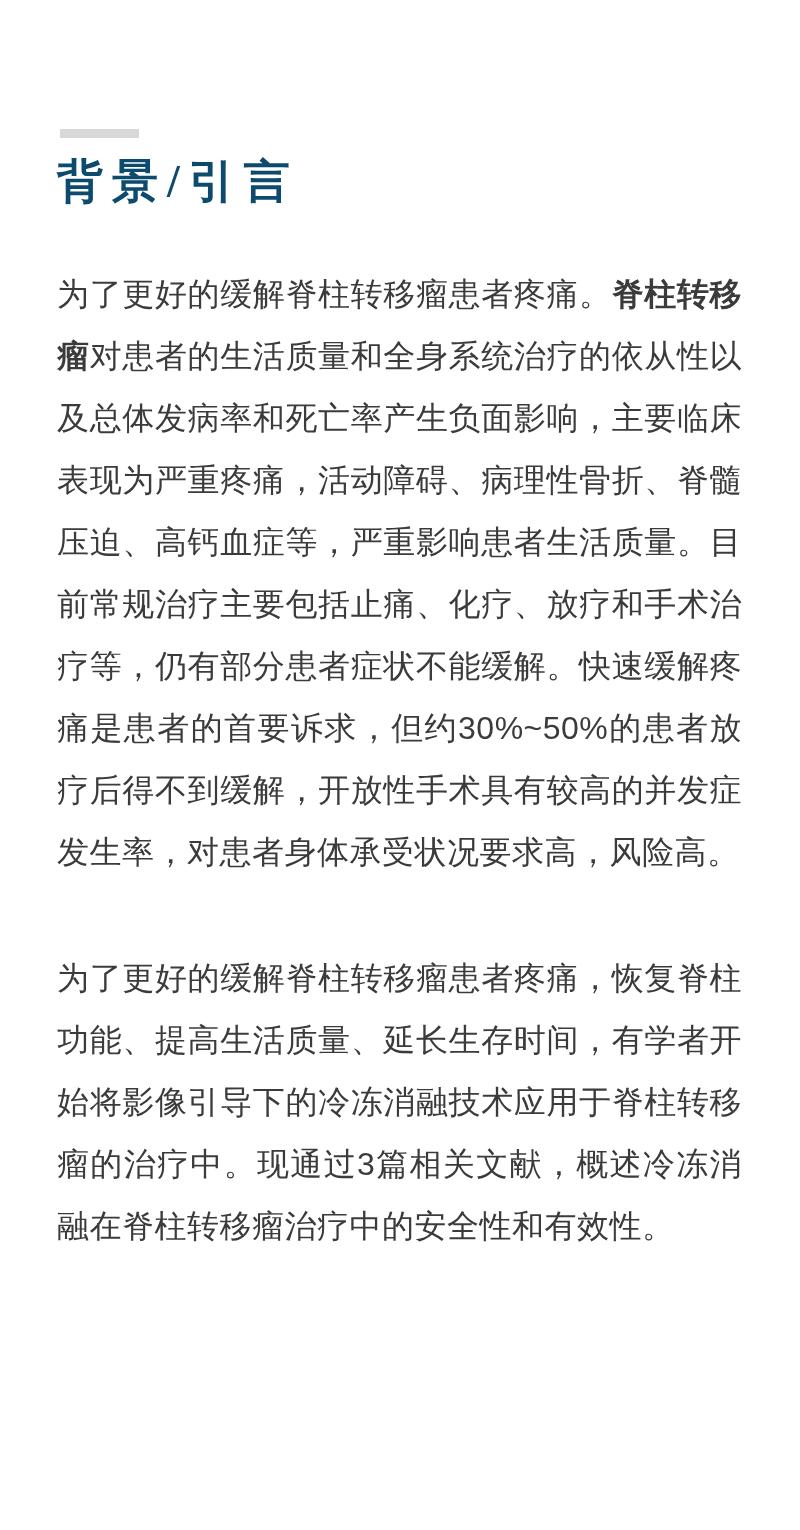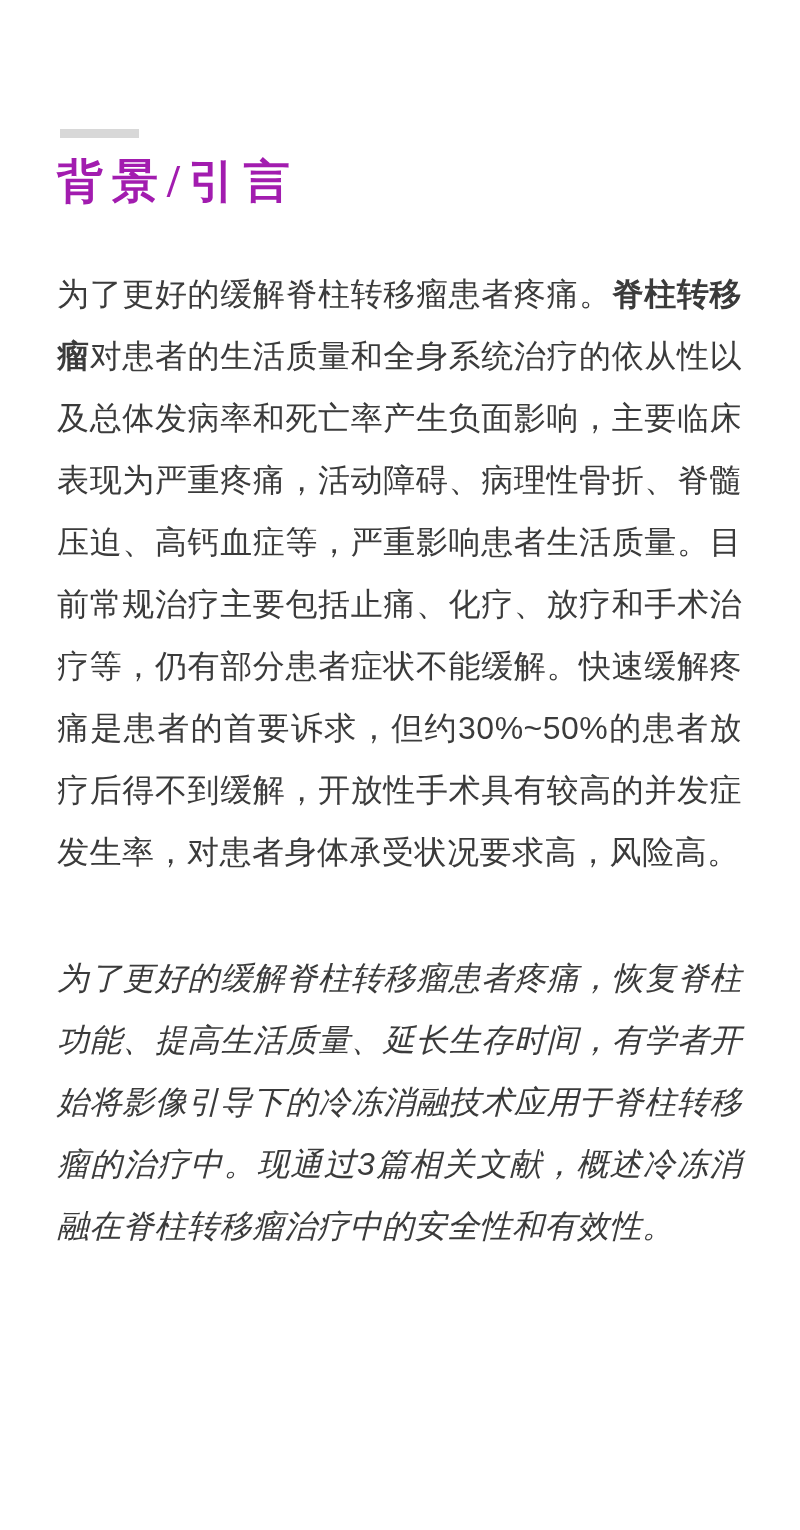--- a/index.html
+++ b/index.html
@@ -26,35 +26,34 @@
     background: #d8d8d8;
     margin-left: 3px;
   }
   .heading {
     margin: 15px 0 52px 0;
     font-family: "Liberation Serif", "DejaVu Serif", serif;
     font-weight: 700;
     font-size: 46px;
     line-height: 1.25;
     letter-spacing: 9px;
-    color: #a21caf;
+    color: #0c4a6e;
   }
   .body-para {
     margin: 0 0 64px 0;
     font-size: 32px;
     line-height: 62px;
     letter-spacing: 0.5px;
     color: #3b3b3b;
     text-align: justify;
     text-justify: inter-ideograph;
     word-break: break-all;
   }
   .body-para:last-child {
     margin-bottom: 0;
-    font-style: italic;
   }
   .body-para strong {
     font-weight: 700;
     color: #3b3b3b;
   }
 </style>
 </head>
 <body>
 
 <div class="page">

